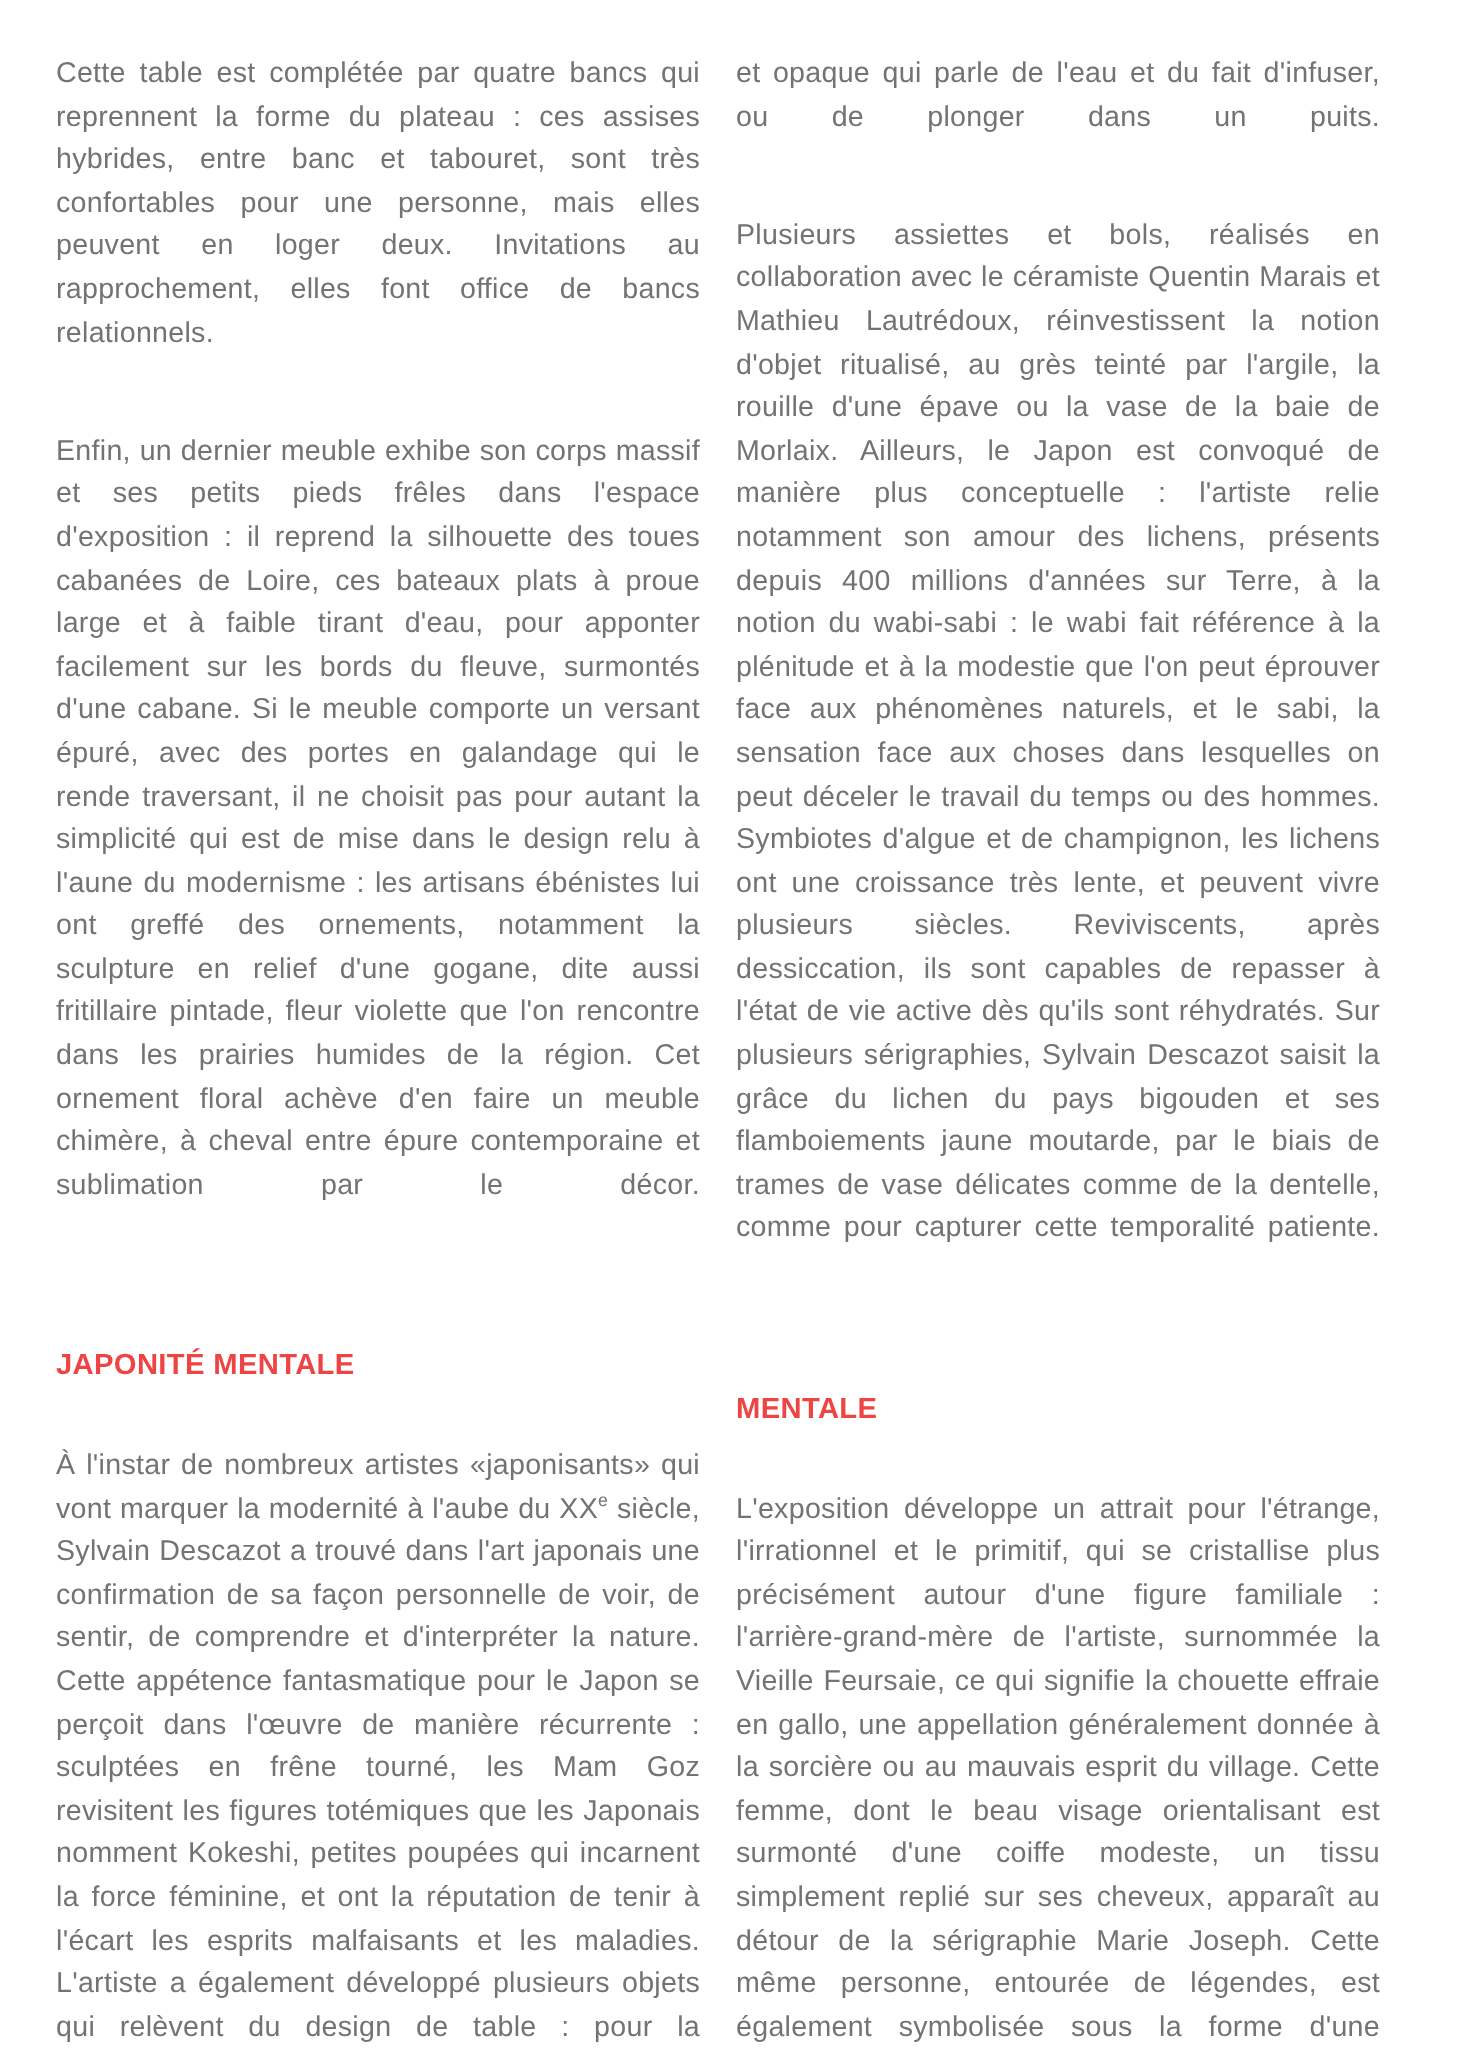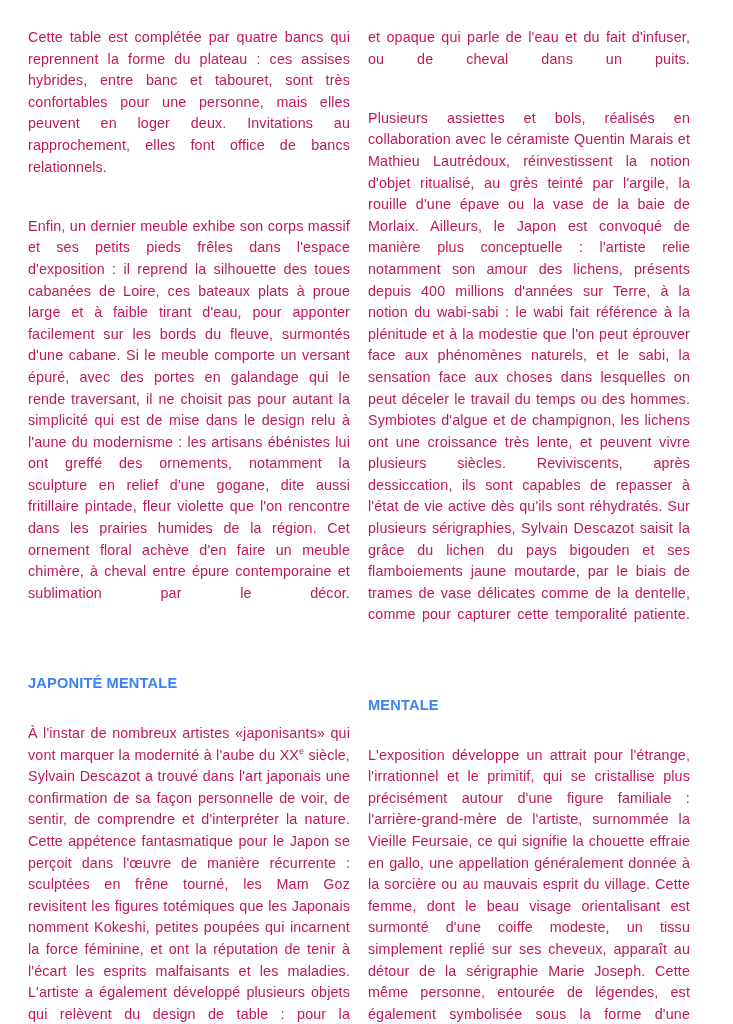--- a/index.html
+++ b/index.html
@@ -34,39 +34,39 @@
     flex: 0 0 322px;
   }
 
   p.body {
     margin: 0;
     text-align: justify;
     text-justify: inter-word;
     font-size: 14.3px;
     line-height: 21.6px;
     letter-spacing: 0.01em;
-    color: #be185d;
+    color: #737373;
     hyphens: none;
     word-spacing: 0.01em;
   }
 
   p.body + p.body {
     margin-top: 16px;
   }
 
   p.tight {
     word-spacing: -0.02em;
   }
 
   h2.section-heading {
     margin: 0;
     font-size: 14.6px;
     line-height: 19px;
     font-weight: bold;
-    color: #3b82f6;
+    color: #ef4444;
     letter-spacing: 0.012em;
     text-transform: none;
   }
 
   .gap-before-heading { height: 48px; }
   .gap-after-heading  { height: 30px; }
 
   sup.ord {
     font-size: 0.62em;
     vertical-align: super;
@@ -91,21 +91,21 @@
       <p class="body">Enfin, un dernier meuble exhibe son corps massif et ses petits pieds frêles dans l'espace d'exposition : il reprend la silhouette des toues cabanées de Loire, ces bateaux plats à proue large et à faible tirant d'eau, pour apponter facilement sur les bords du fleuve, surmontés d'une cabane. Si le meuble comporte un versant épuré, avec des portes en galandage qui le rende traversant, il ne choisit pas pour autant la simplicité qui est de mise dans le design relu à l'aune du modernisme : les artisans ébénistes lui ont greffé des ornements, notamment la sculpture en relief d'une gogane, dite aussi fritillaire pintade, fleur violette que l'on rencontre dans les prairies humides de la région. Cet ornement floral achève d'en faire un meuble chimère, à cheval entre épure contemporaine et sublimation par le décor.</p>
 
       <div class="gap-before-heading"></div>
       <h2 class="section-heading">JAPONITÉ MENTALE</h2>
       <div class="gap-after-heading"></div>
 
       <p class="body"><span>À l'instar de nombreux artistes «japonisants» qui vont marquer la modernité à l'aube du XX</span><sup class="ord">e</sup><span> siècle, Sylvain Descazot a trouvé dans l'art japonais une confirmation de sa façon personnelle de voir, de sentir, de comprendre et d'interpréter la nature. Cette appétence fantasmatique pour le Japon se perçoit dans l'œuvre de manière récurrente : sculptées en frêne tourné, les Mam Goz revisitent les figures totémiques que les Japonais nomment Kokeshi, petites poupées qui incarnent la force féminine, et ont la réputation de tenir à l'écart les esprits malfaisants et les maladies. L'artiste a également développé plusieurs objets qui relèvent du design de table : pour la cérémonie du thé, il imagine Buée, une théière en porcelaine et frêne, un assemblage calme</span></p>
     </div>
 
     <div class="col">
-      <p class="body">et opaque qui parle de l'eau et du fait d'infuser, ou de cheval dans un puits.</p>
+      <p class="body">et opaque qui parle de l'eau et du fait d'infuser, ou de plonger dans un puits.</p>
       <p class="body tight">Plusieurs assiettes et bols, réalisés en collaboration avec le céramiste Quentin Marais et Mathieu Lautrédoux, réinvestissent la notion d'objet ritualisé, au grès teinté par l'argile, la rouille d'une épave ou la vase de la baie de Morlaix. Ailleurs, le Japon est convoqué de manière plus conceptuelle : l'artiste relie notamment son amour des lichens, présents depuis 400 millions d'années sur Terre, à la notion du wabi-sabi : le wabi fait référence à la plénitude et à la modestie que l'on peut éprouver face aux phénomènes naturels, et le sabi, la sensation face aux choses dans lesquelles on peut déceler le travail du temps ou des hommes. Symbiotes d'algue et de champignon, les lichens ont une croissance très lente, et peuvent vivre plusieurs siècles. Reviviscents, après dessiccation, ils sont capables de repasser à l'état de vie active dès qu'ils sont réhydratés. Sur plusieurs sérigraphies, Sylvain Descazot saisit la grâce du lichen du pays bigouden et ses flamboiements jaune moutarde, par le biais de trames de vase délicates comme de la dentelle, comme pour capturer cette temporalité patiente.</p>
 
       <div class="gap-before-heading"></div>
       <h2 class="section-heading">MENTALE</h2>
       <div class="gap-after-heading"></div>
 
       <p class="body">L'exposition développe un attrait pour l'étrange, l'irrationnel et le primitif, qui se cristallise plus précisément autour d'une figure familiale : l'arrière-grand-mère de l'artiste, surnommée la Vieille Feursaie, ce qui signifie la chouette effraie en gallo, une appellation généralement donnée à la sorcière ou au mauvais esprit du village. Cette femme, dont le beau visage orientalisant est surmonté d'une coiffe modeste, un tissu simplement replié sur ses cheveux, apparaît au détour de la sérigraphie Marie Joseph. Cette même personne, entourée de légendes, est également symbolisée sous la forme d'une</p>
     </div>
 
   </div>

